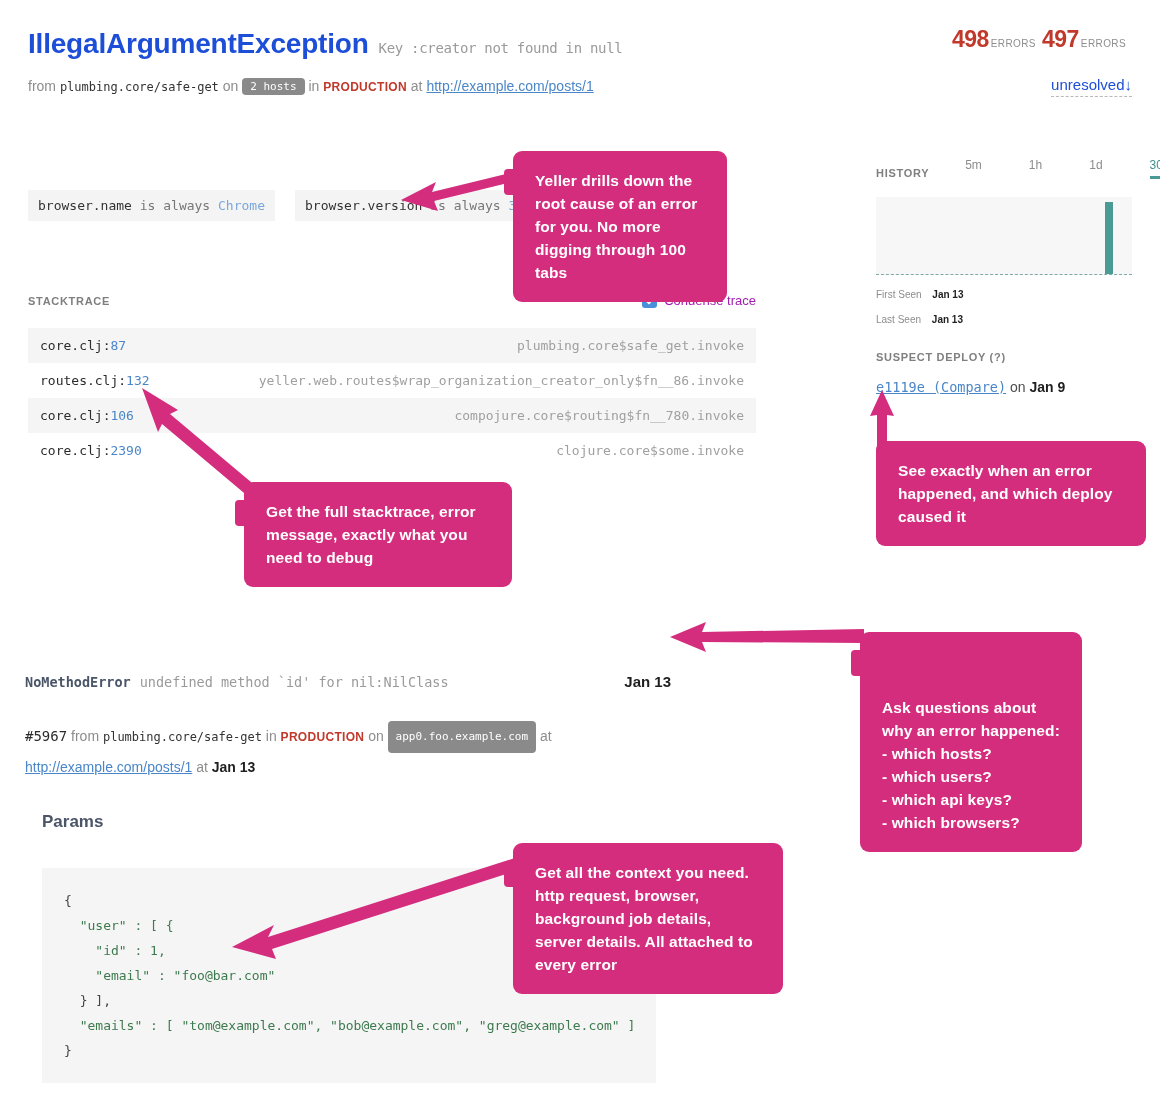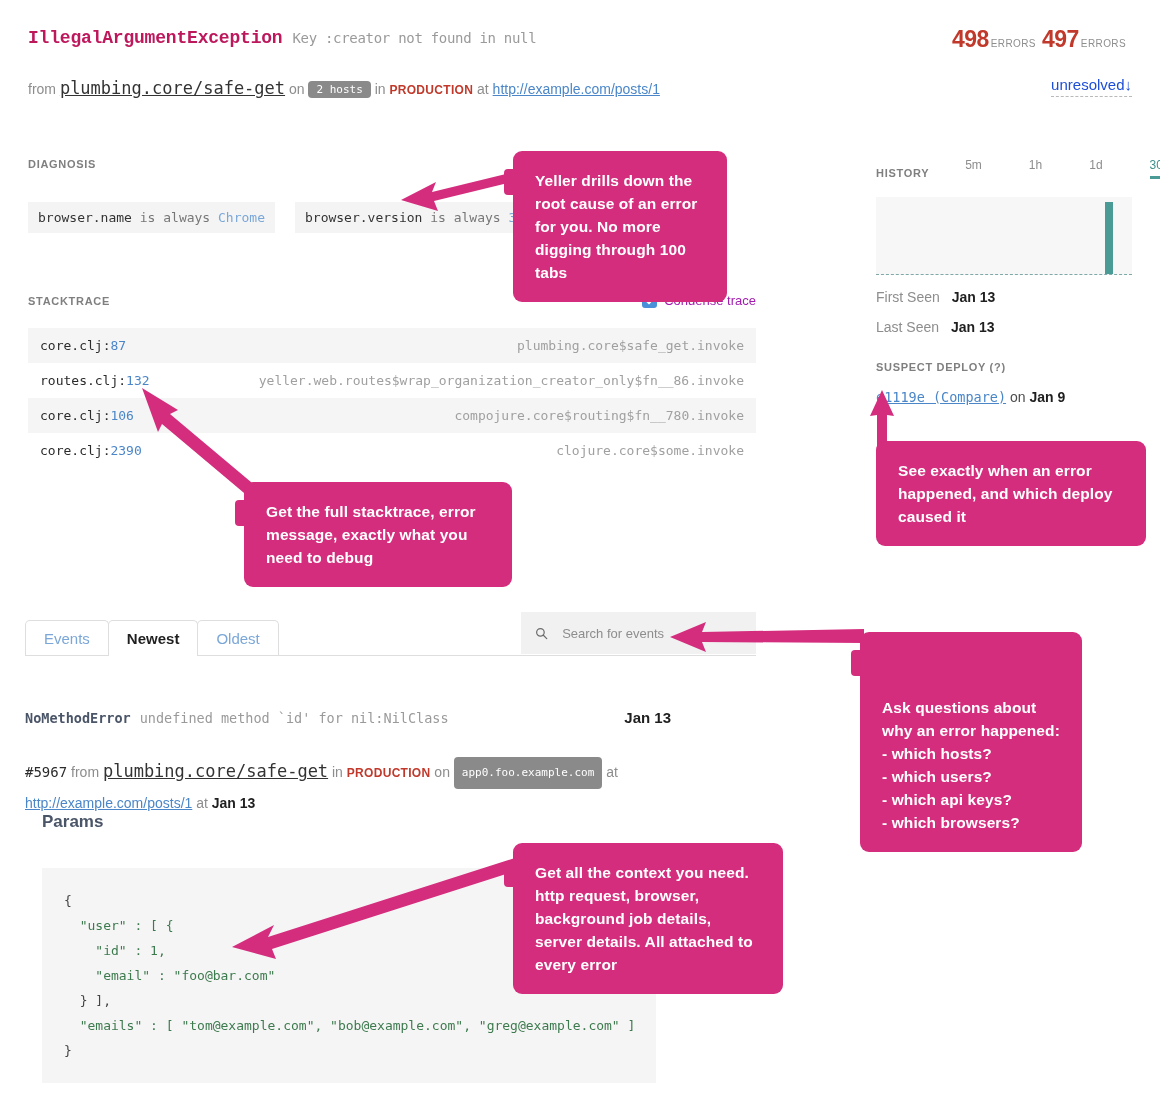--- a/index.html
+++ b/index.html
@@ -11,33 +11,33 @@
     background: #ffffff;
     font-family: "Liberation Sans", sans-serif;
     color: #333;
     overflow: hidden;
   }
 
   
   #header { position:absolute; left:28px; top:28px; width:1104px; }
   #title-row { display:flex; align-items:baseline; }
   #err-class {
-    font-size: 18px; font-weight: bold; color:#be185d; letter-spacing:-0.2px;font-family:Liberation Mono, monospace;
+    font-size: 28px; font-weight: bold; color:#1d4ed8; letter-spacing:-0.2px;
   }
   #err-message {
     font-family:"DejaVu Sans Mono","Liberation Mono",monospace;
     font-size:14px; color:#9a9a9a; margin-left:10px; letter-spacing:-0.3px;
   }
   #counts { position:absolute; right:0; top:-2px; white-space:nowrap; }
   .count-num { font-size:23px; font-weight:bold; color:#c0392b; letter-spacing:-0.5px;}
   .count-lbl { font-size:10px; color:#8e8e8e; letter-spacing:0.4px; margin-left:2px; margin-right:6px;}
 
   #sub-row { position:absolute; left:0; top:50px; width:100%; font-size:14px; color:#8d8d8d; }
   #sub-row .lbl { color:#8d8d8d; }
-  .code-dark { font-family:"DejaVu Sans Mono","Liberation Mono",monospace; color:#333; font-size:17px;text-decoration:underline; }
+  .code-dark { font-family:"DejaVu Sans Mono","Liberation Mono",monospace; color:#333; font-size:12px; }
   .host-pill {
     display:inline-block; background:#8a8a8a; color:#fff; border-radius:4px;
     padding:2px 8px; font-size:11px; font-family:"DejaVu Sans Mono","Liberation Mono",monospace;
     vertical-align:1px;
   }
   .env-prod { color:#c0392b; font-weight:bold; font-size:12px; letter-spacing:0.3px;}
   .link { color:#4a86c8; text-decoration:underline; }
   #unresolved {
     position:absolute; right:0; top:48px; font-size:15px; color:#1d4ed8;
     border-bottom:1px dashed #b9b9b9; padding-bottom:3px; cursor:pointer;
@@ -81,21 +81,21 @@
   #history { position:absolute; left:876px; top:158px; width:256px; }
   #hist-head { display:flex; justify-content:space-between; align-items:flex-end; }
   #ranges { display:flex; gap:11px; font-size:12px; color:#8d8d8d; }
   .range { cursor:pointer; padding-bottom:4px;margin-left:36px; }
   .range.active { color:#3f8f8c; border-bottom:3px solid #4a9a96; }
   #hist-chart {
     margin-top:18px; height:78px; position:relative;
     background:#f7f7f7; border-bottom:1px dashed #7fa9a7;
   }
   #hist-bar { position:absolute; right:19px; bottom:0; width:8px; height:72px; background:#4a9a96; }
-  .seen-row { margin-top:14px; font-size:14px; }
+  .seen-row { margin-top:14px; font-size:10px; }
   .seen-row:first-of-type { margin-top:18px; }
   .seen-lbl { color:#8d8d8d; }
   .seen-val { color:#1f1f1f; font-weight:bold; margin-left:8px; }
   #deploy-head { margin-top:26px; }
   #deploy-line { margin-top:16px; font-size:14px; color:#4d4d4d; }
   #deploy-line .dlink {
     font-family:"DejaVu Sans Mono","Liberation Mono",monospace; font-size:13.5px;
     color:#4a86c8; text-decoration:underline;
   }
   #deploy-line .dval { font-weight:bold; color:#1f1f1f; }
@@ -180,21 +180,20 @@
     <span class="lbl">in</span>
     <span class="env-prod">PRODUCTION</span>
     <span class="lbl">at</span>
     <a class="link" href="#">http://example.com/posts/1</a>
   </div>
 
   <div id="unresolved">unresolved↓</div>
 </div>
 
 <div id="diagnosis">
-  <div class="sec-head">DIAGNOSIS</div>
   <div id="diag-chips">
     <div class="diag-chip">
       <span class="diag-key">browser.name</span><span> is always </span><span class="diag-val">Chrome</span>
     </div>
     <div class="diag-chip">
       <span class="diag-key">browser.version</span><span> is always </span><span class="diag-val">36.0</span>
     </div>
   </div>
 </div>
 
@@ -256,32 +255,20 @@
 
   <div id="deploy-head" class="sec-head">SUSPECT DEPLOY (?)</div>
   <div id="deploy-line">
     <a class="dlink" href="#">e1119e  (Compare)</a>
     <span>on</span>
     <span class="dval">Jan 9</span>
   </div>
 </div>
 
 <div id="events">
-  <div id="tabbar">
-    <div class="tab">Events</div>
-    <div class="tab active">Newest</div>
-    <div class="tab">Oldest</div>
-    <div id="searchbox">
-      <svg width="15" height="15" viewBox="0 0 16 16">
-        <circle cx="6.6" cy="6.6" r="4.6" stroke="#6b6b6b" stroke-width="1.5" fill="none"></circle>
-        <line x1="10.2" y1="10.2" x2="14.3" y2="14.3" stroke="#6b6b6b" stroke-width="1.5" stroke-linecap="round"></line>
-      </svg>
-      <input id="search-input" type="text" placeholder="Search for events" style="">
-    </div>
-  </div>
 
   <div id="event-title-row">
     <span id="ev-class">NoMethodError</span>
     <span id="ev-msg">undefined method `id' for nil:NilClass</span>
     <span id="ev-date">Jan 13</span>
   </div>
 
   <div id="event-meta">
     <span class="id">#5967</span>
     <span>from</span>

